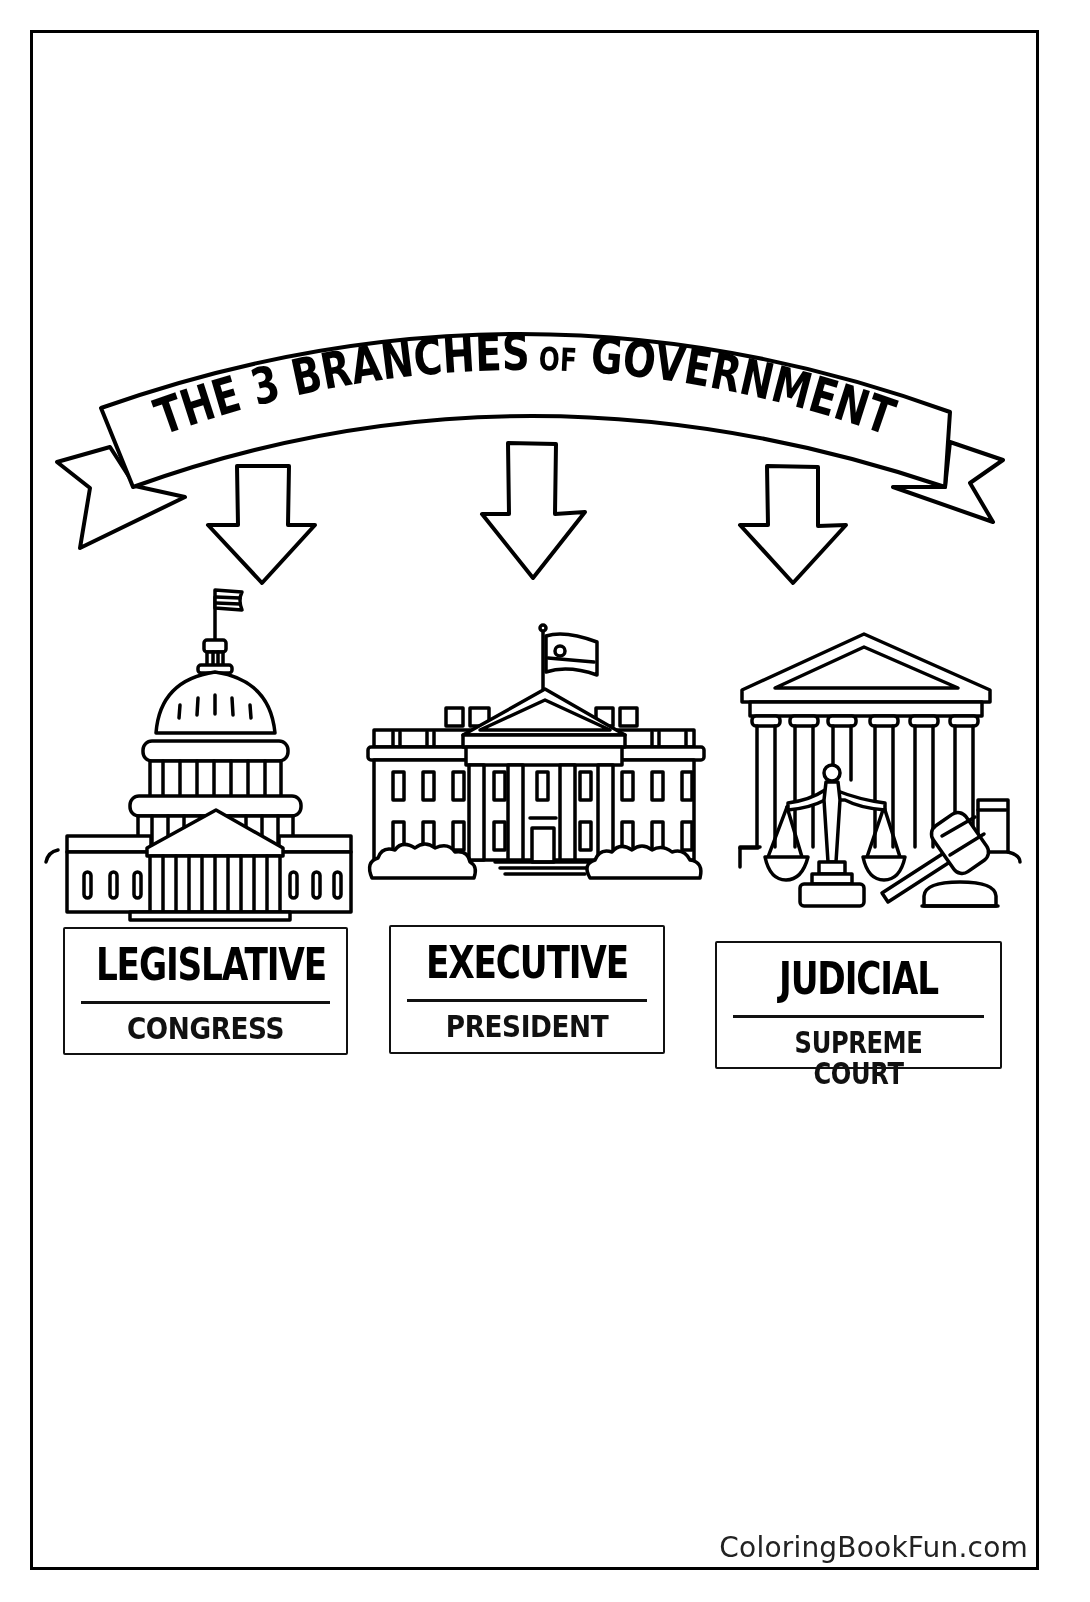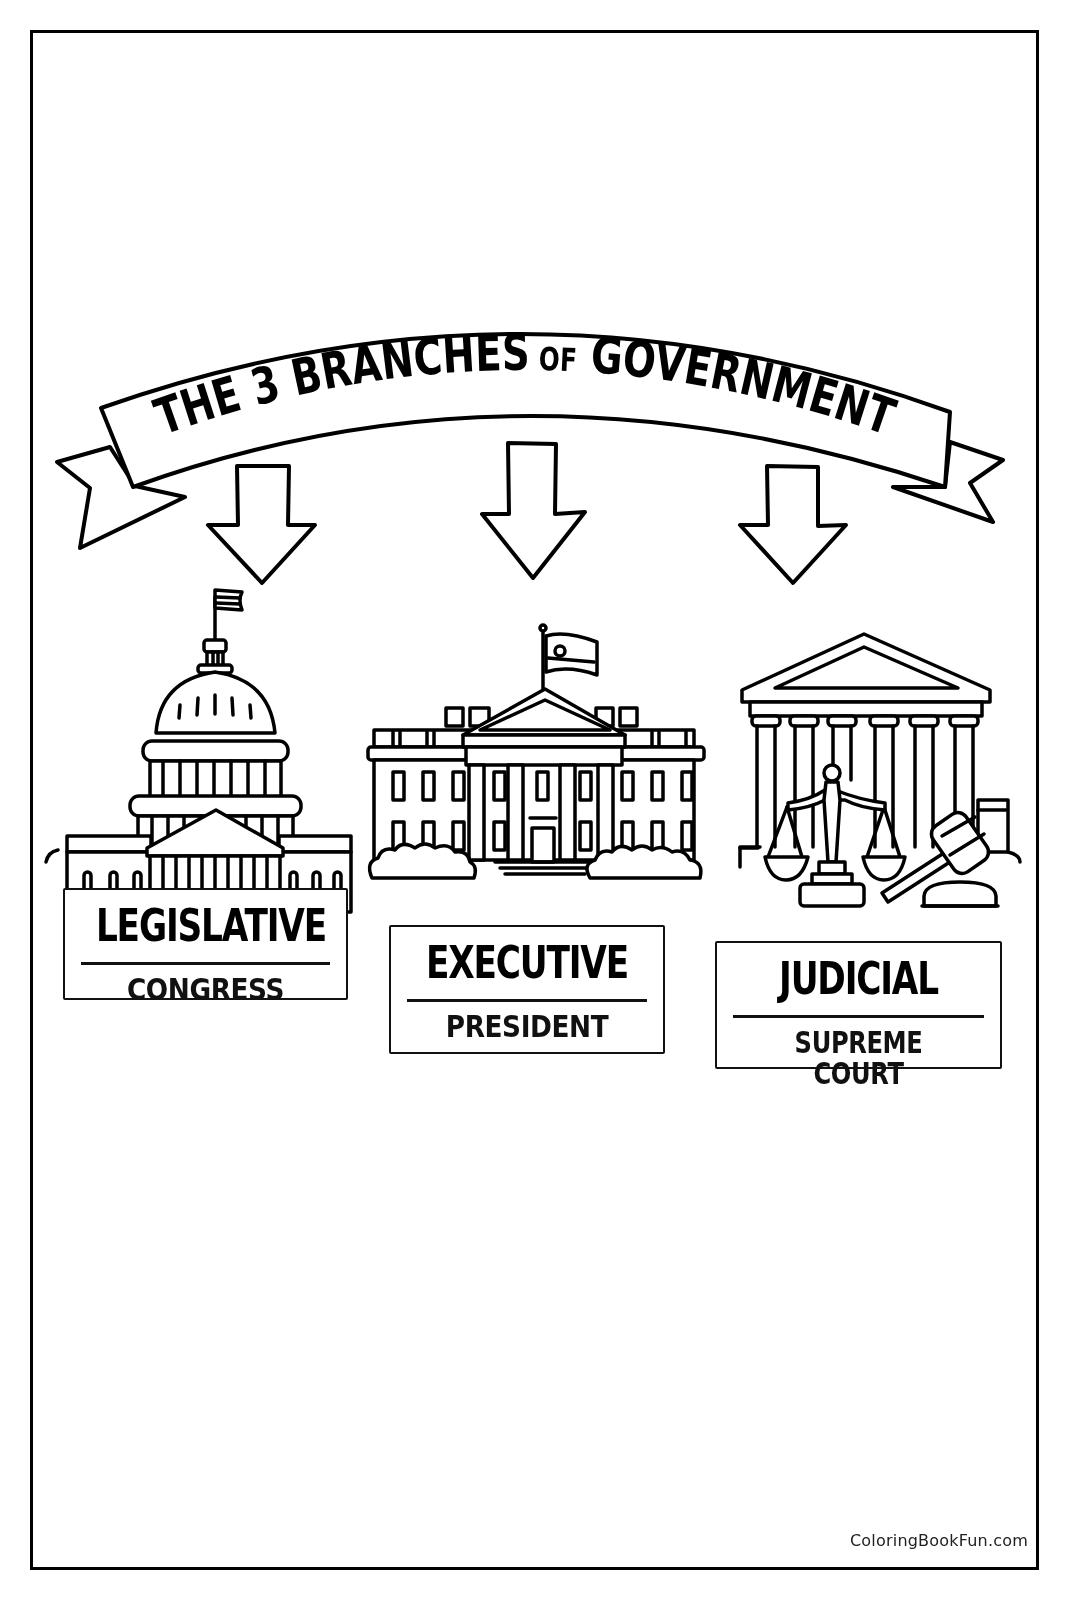--- a/index.html
+++ b/index.html
@@ -4,21 +4,21 @@
 <style>
   html, body { margin: 0; padding: 0; background: #ffffff; }
   body { width: 1090px; height: 1602px; position: relative; overflow: hidden; font-family: "DejaVu Sans", sans-serif; }
   .frame { position: absolute; left: 30px; top: 30px; width: 1003px; height: 1534px; border: 3px solid #000; box-sizing: content-box; }
   svg.art { position: absolute; left: 0; top: 0; }
   .banner-text { font-family: "DejaVu Sans", sans-serif; font-weight: bold; font-stretch: condensed; }
   .label-box { position: absolute; border: 2.5px solid #111; border-radius: 2px; background: #fff; box-sizing: border-box; text-align: center; }
   .label-title { position: absolute; left: 0; right: 0; top: 14px; font-family: "DejaVu Sans", sans-serif; font-weight: bold; font-size: 44px; letter-spacing: -1.5px; transform: scaleX(0.78); color: #000; line-height: 1; }
   .label-rule { position: absolute; left: 16px; right: 16px; top: 72px; height: 2.5px; background: #111; }
   .label-sub { position: absolute; left: 0; right: 0; top: 84px; font-family: "DejaVu Sans", sans-serif; font-weight: bold; font-size: 31px; letter-spacing: -0.5px; transform: scaleX(0.85); color: #111; line-height: 1; }
-  .watermark { position: absolute; right: 62px; top: 1531px; font-family: "DejaVu Sans", sans-serif; font-size: 16px; color: #222; letter-spacing: 0.2px; }
+  .watermark { position: absolute; right: 62px; top: 1531px; font-family: "DejaVu Sans", sans-serif; font-size: 28px; color: #222; letter-spacing: 0.2px; }
 </style>
 </head>
 <body>
 
 <div class="frame"></div>
 
 <svg class="art" width="1090" height="1602" viewBox="0 0 1090 1602" xmlns="http://www.w3.org/2000/svg">
   <defs>
     <path id="bannerArc" d="M 150 440 Q 520 300 900 440"></path>
   </defs>
@@ -202,21 +202,21 @@
 
     <path d="M 882 893 L 947 851 L 953 860 L 888 902 Z"></path>
     <rect x="940" y="815" width="40" height="56" rx="10" transform="rotate(-35 960 843)"></rect>
     <line x1="942" y1="836" x2="975" y2="817"></line>
       <line x1="950" y1="855" x2="984" y2="834"></line>
     <path d="M 924 906 L 924 896 Q 925 882 960 882 Q 995 882 996 896 L 996 906 Z"></path>
     <line x1="922" y1="906" x2="998" y2="906"></line>
   </g>
 </svg>
 
-<div class="label-box" style="left:63px; top:888px; width:285px; height:112px;">
+<div class="label-box" style="left:63px; top:927px; width:285px; height:128px;">
   <div class="label-title">LEGISLATIVE</div>
   <div class="label-rule"></div>
   <div class="label-sub">CONGRESS</div>
 </div>
 <div class="label-box" style="left:389px; top:925px; width:276px; height:129px;">
   <div class="label-title">EXECUTIVE</div>
   <div class="label-rule"></div>
   <div class="label-sub">PRESIDENT</div>
 </div>
 <div class="label-box" style="left:715px; top:927px; width:287px; height:128px;margin-top:14px;">

